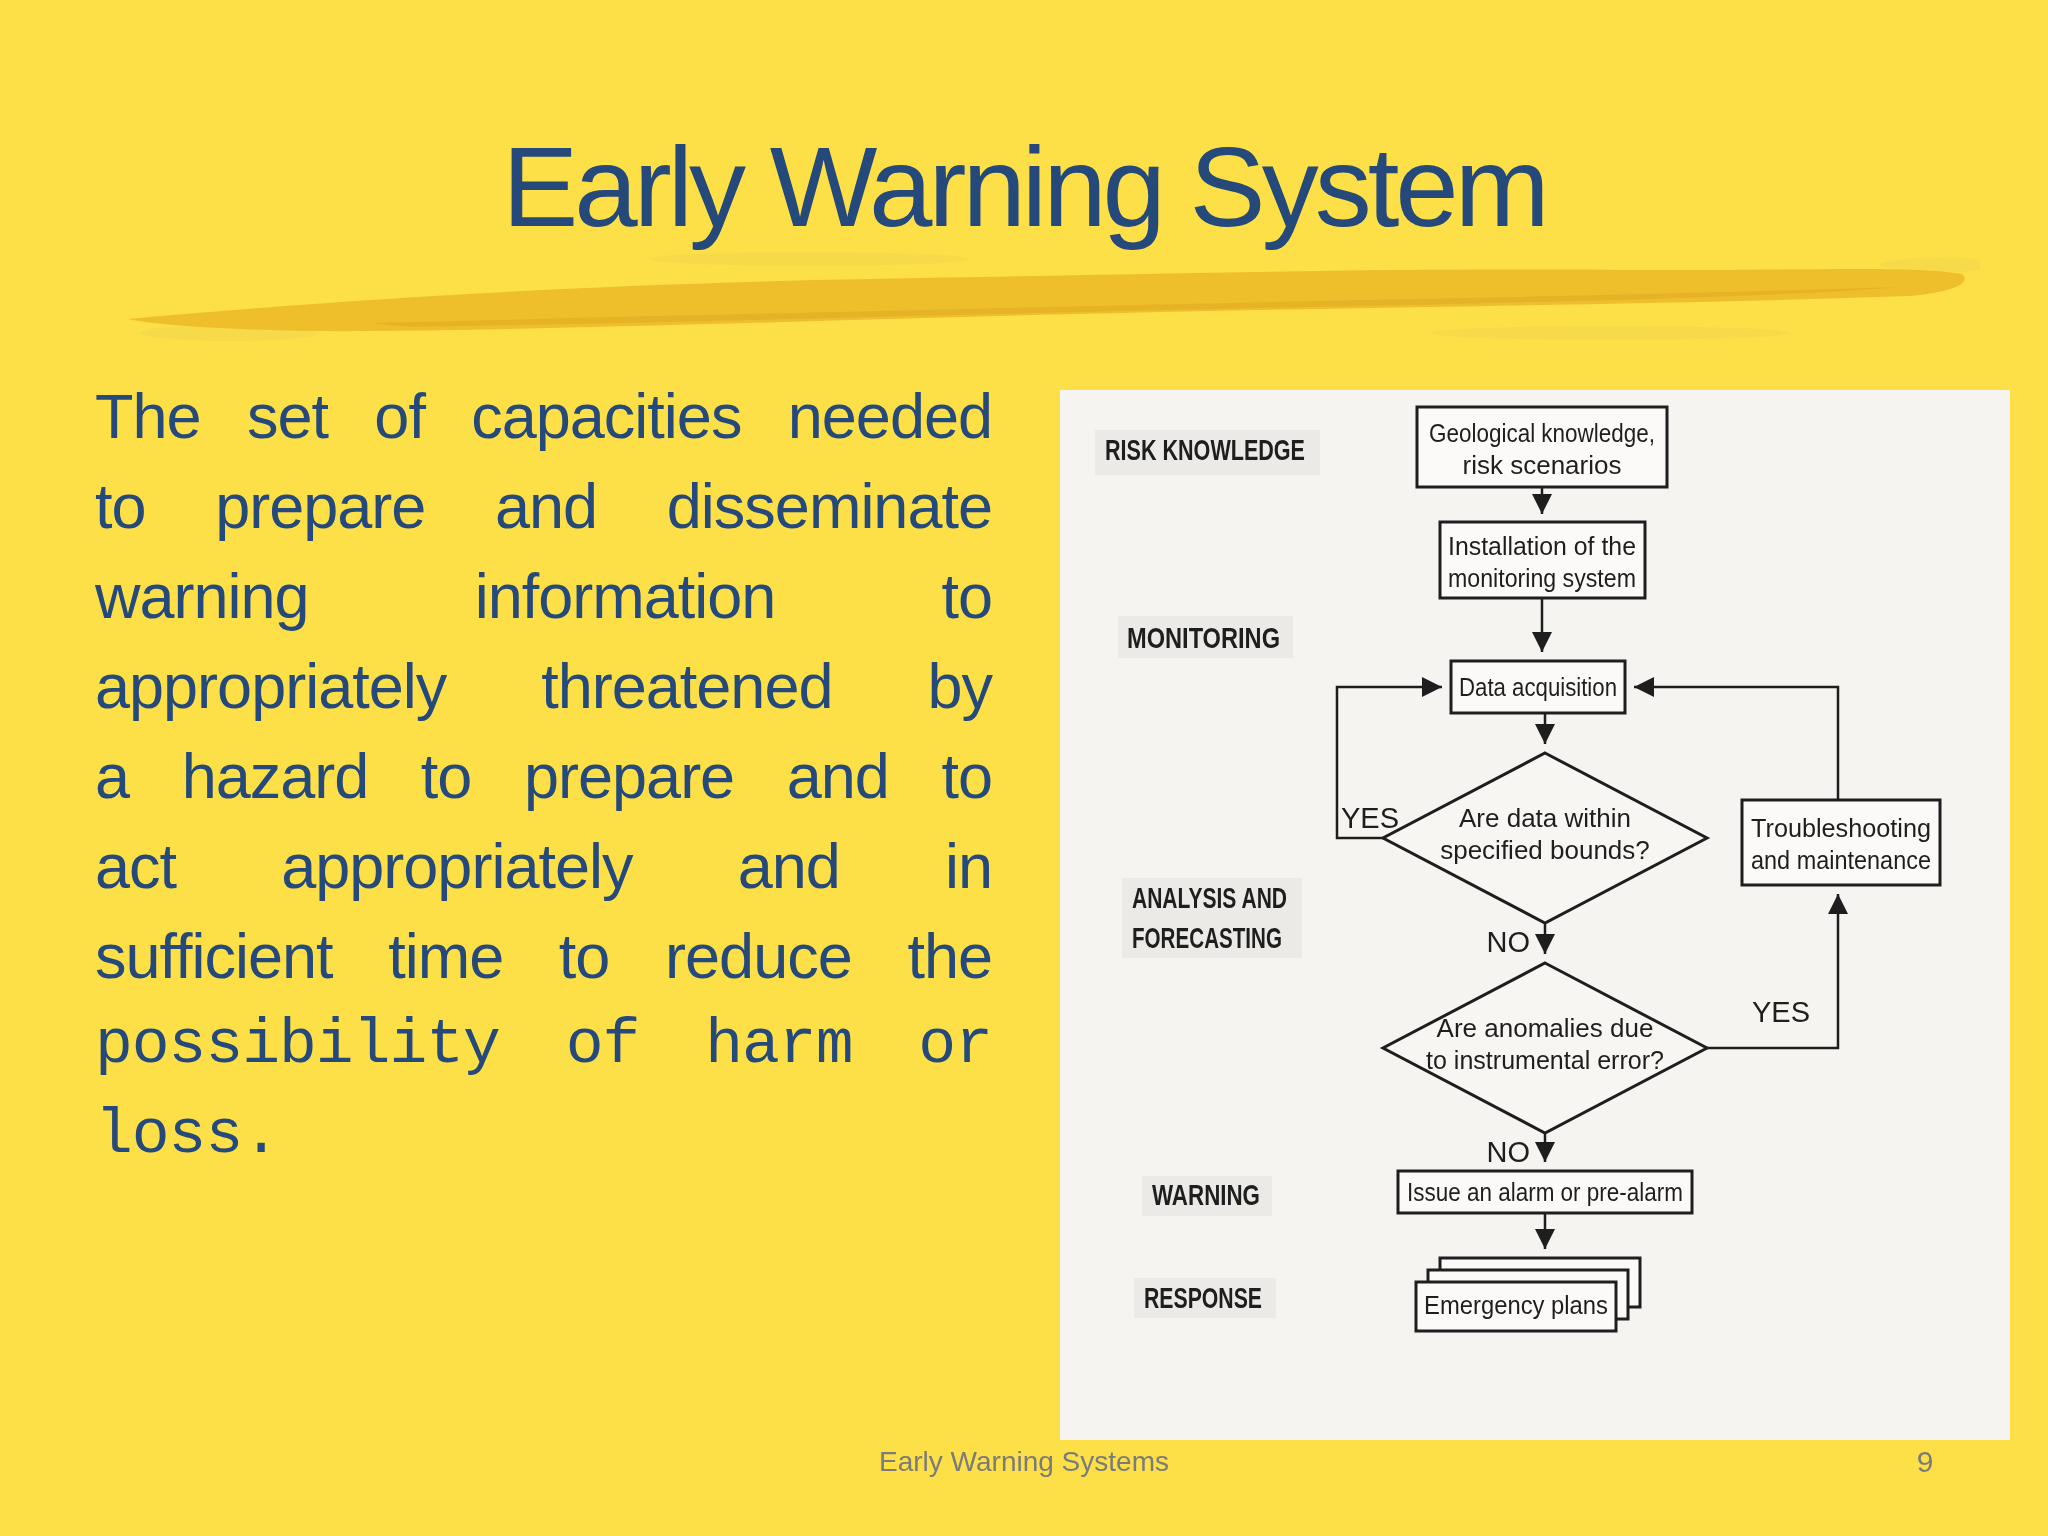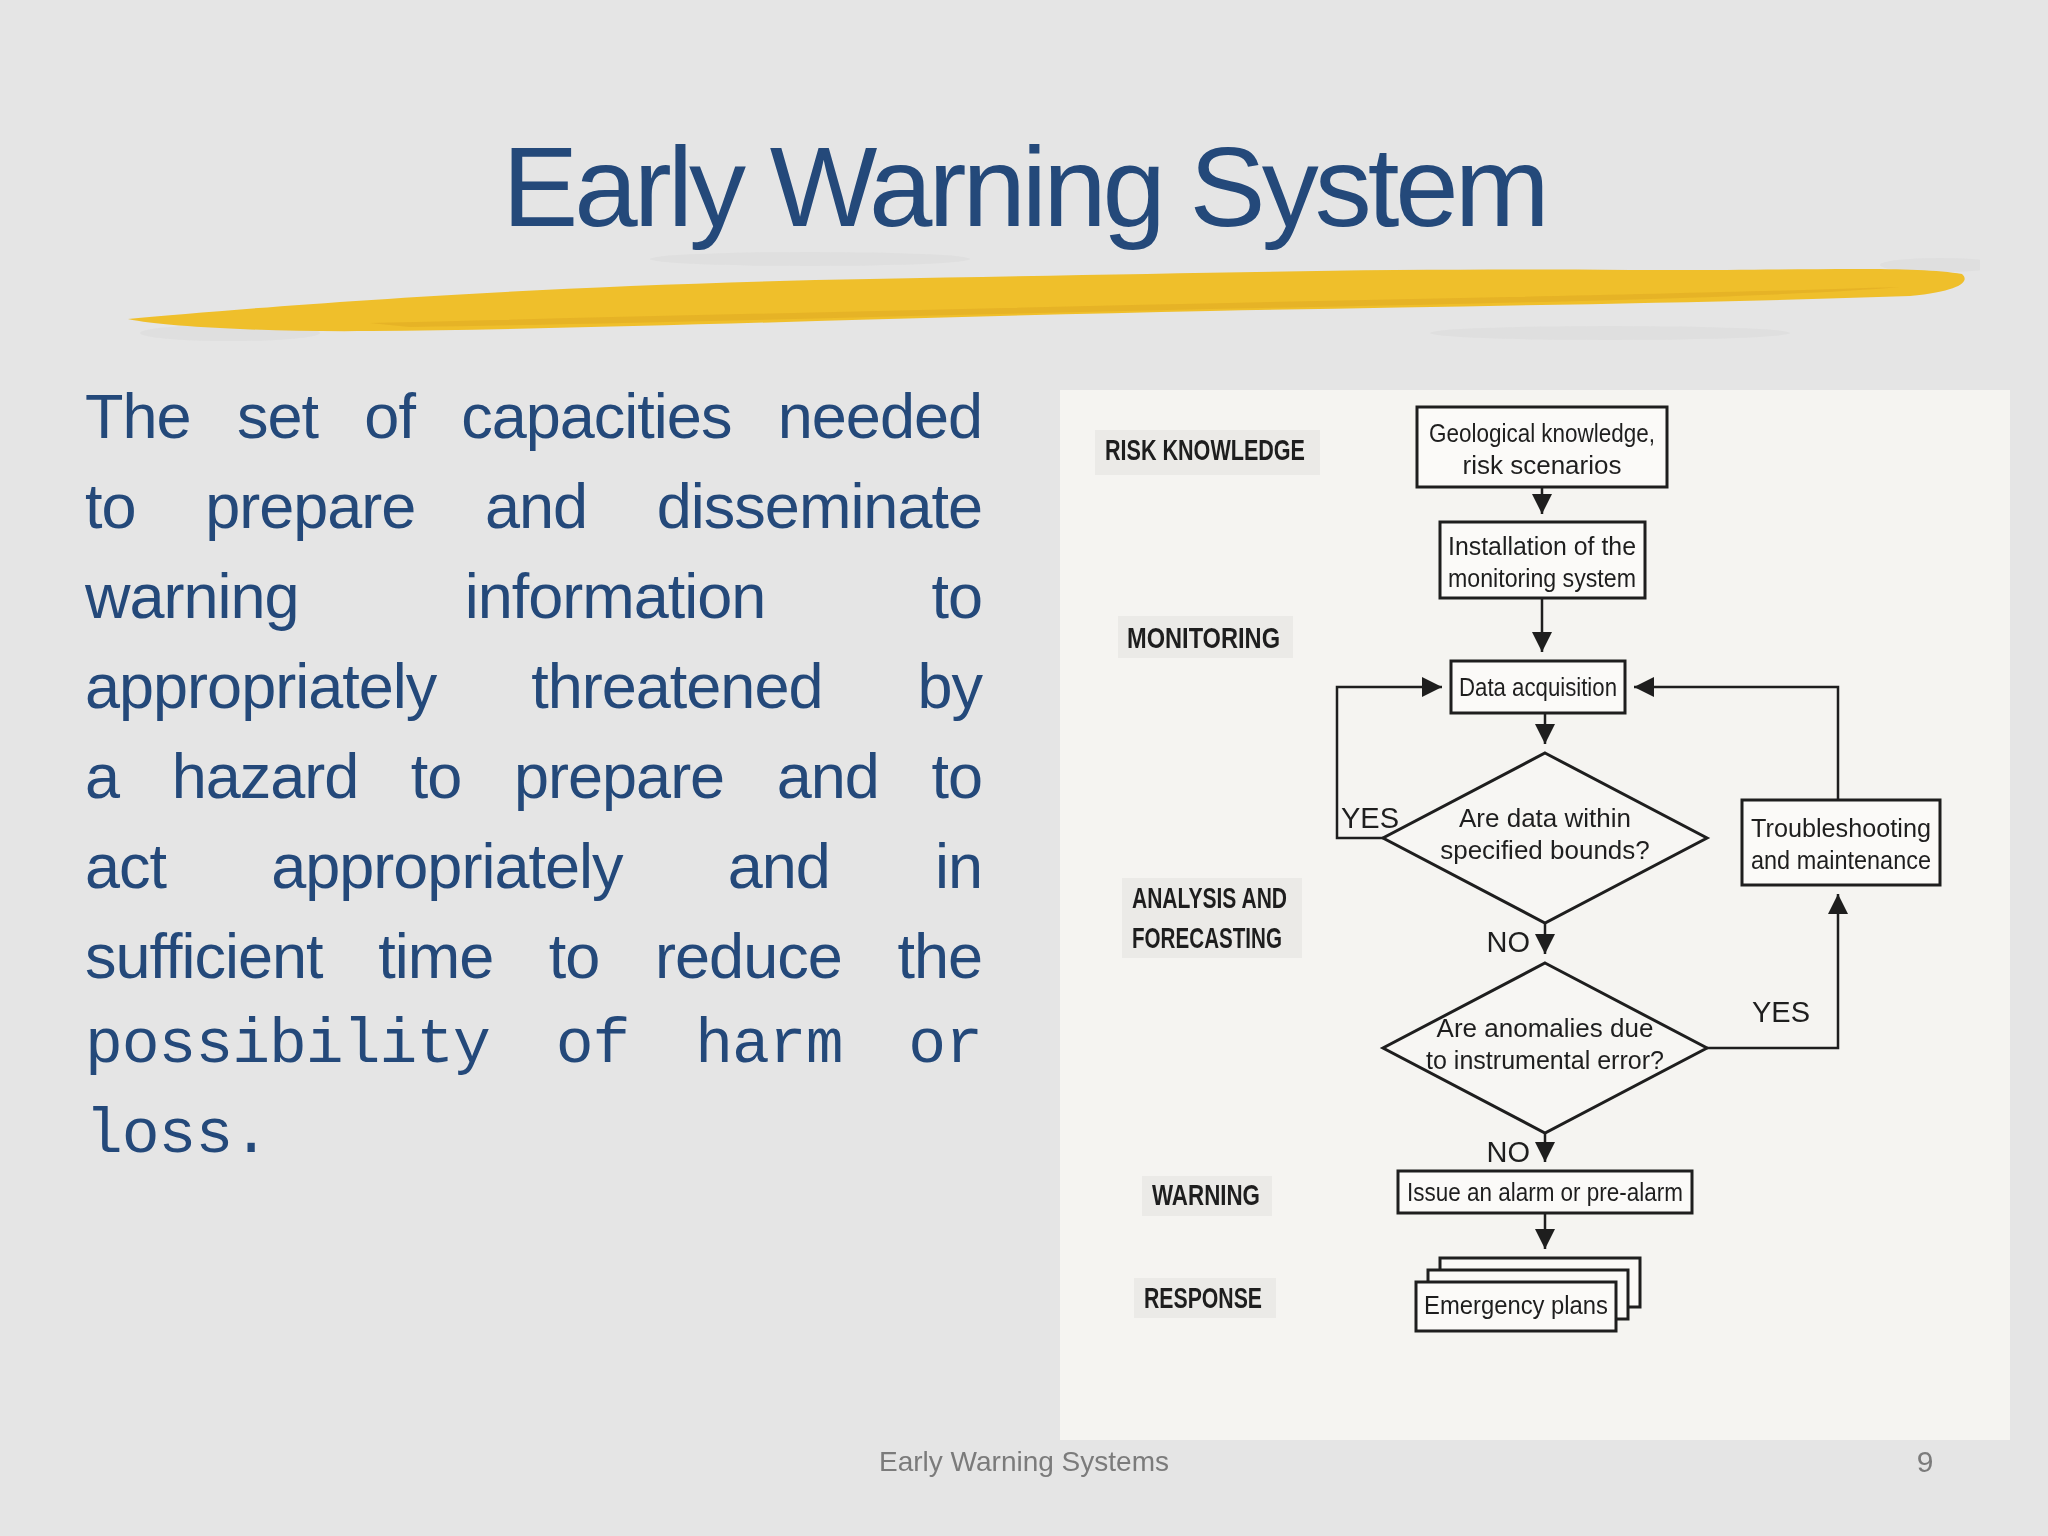--- a/index.html
+++ b/index.html
@@ -1,27 +1,27 @@
 <!DOCTYPE html>
 <html><head>
 <meta charset="utf-8">
 <style>
   html,body{margin:0;padding:0;background:#888;}
   .slide{
-    position:relative;width:2048px;height:1536px;background:#e5e5e5;
+    position:relative;width:2048px;height:1536px;background:#fde047;
     font-family:"Liberation Sans",sans-serif;overflow:hidden;
   }
   .title{
     position:absolute;left:0;top:128px;width:2048px;text-align:center;
     font-size:114px;line-height:118px;letter-spacing:-4px;font-weight:400;
     color:#24497a;white-space:nowrap;
   }
   .brush{position:absolute;left:110px;top:245px;width:1870px;height:100px;}
   .bodytext{
-    position:absolute;left:85px;top:371px;width:897px;color:#24497a;
+    position:absolute;left:95px;top:371px;width:897px;color:#24497a;
     font-size:63px;line-height:90px;letter-spacing:-1px;
   }
   .body-line{text-align:justify;text-align-last:justify;white-space:normal;}
   .body-line.last{text-align-last:left;font-family:Liberation Mono, monospace;}
   .diagram{position:absolute;left:1060px;top:390px;width:950px;height:1050px;}
   .footer{
     position:absolute;left:0;top:1445px;width:2048px;text-align:center;
     font-size:28px;line-height:34px;color:#7b7b7b;
   }
   .pagenum{

